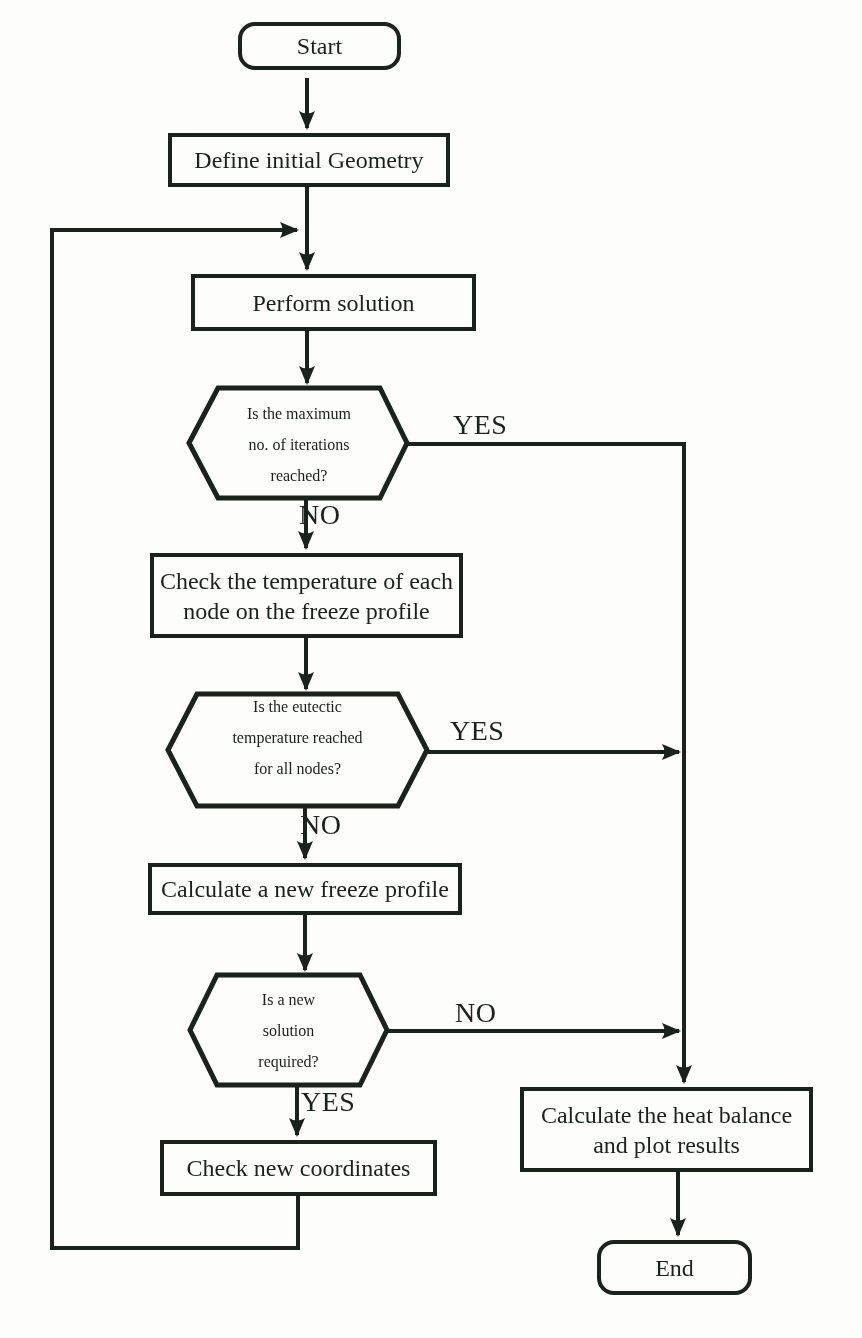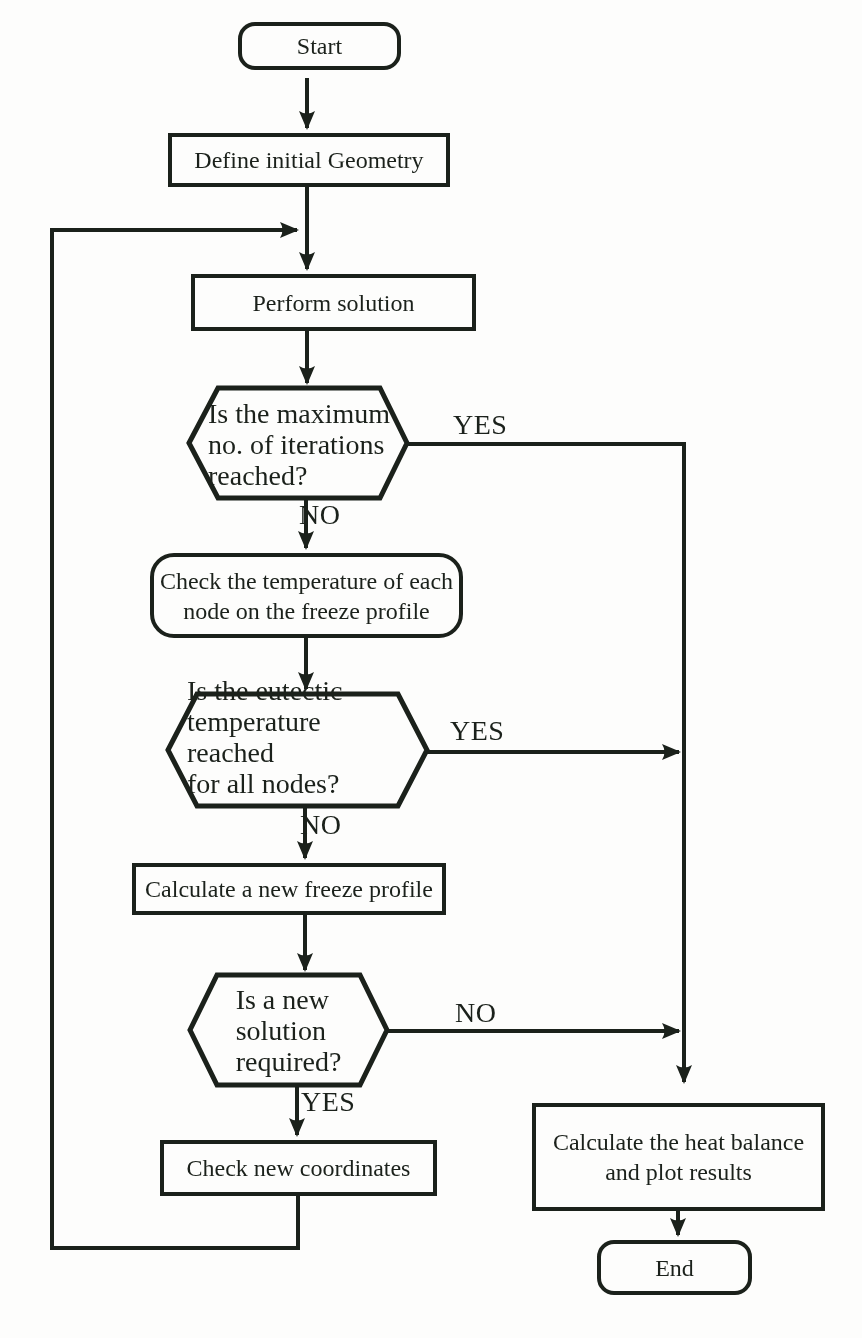--- a/index.html
+++ b/index.html
@@ -34,22 +34,23 @@
     font-size: 24px;
     line-height: 30px;
   }
   .terminator { border-radius: 17px; }
   .hex-label {
     position: absolute;
     box-sizing: border-box;
     display: flex;
     align-items: center;
     justify-content: center;
+    text-align: center;
     white-space: pre-line;
-    font-size: 28px;
+    font-size: 16px;
     line-height: 31px;
     background: transparent;
   }
   .edge-label {
     position: absolute;
     font-size: 28px;
     line-height: 24px;
     letter-spacing: 0.5px;
     background: transparent;
   }
@@ -86,28 +87,28 @@
     <polygon points="168,750 197,694 398,694 427,750 398,806 197,806" fill="#fdfdfc" stroke="#1b211b" stroke-width="5"></polygon>
     <polygon points="190,1030 217,975 360,975 387,1030 360,1085 217,1085" fill="#fdfdfc" stroke="#1b211b" stroke-width="5"></polygon>
   </svg>
 
   <div class="node terminator" style="left:238px; top:22px; width:163px; height:48px;">Start</div>
 
   <div class="node" style="left:168px; top:133px; width:282px; height:54px;">Define initial Geometry</div>
 
   <div class="node" style="left:165px; top:274px; width:285px; height:57px;margin-left:26px;">Perform solution</div>
 
-  <div class="node" style="left:150px; top:553px; width:313px; height:85px;border-radius:24px;">Check the temperature of each
+  <div class="node" style="left:150px; top:553px; width:313px; height:85px;">Check the temperature of each
 node on the freeze profile</div>
 
-  <div class="node" style="left:132px; top:863px; width:314px; height:52px;">Calculate a new freeze profile</div>
+  <div class="node" style="left:148px; top:863px; width:314px; height:52px;">Calculate a new freeze profile</div>
 
   <div class="node" style="left:160px; top:1140px; width:277px; height:56px;">Check new coordinates</div>
 
-  <div class="node" style="left:532px; top:1087px; width:293px; height:108px;margin-top:16px;">Calculate the heat balance
+  <div class="node" style="left:520px; top:1087px; width:293px; height:85px;">Calculate the heat balance
 and plot results</div>
 
   <div class="node terminator" style="left:597px; top:1240px; width:155px; height:55px;">End</div>
 
   <div class="hex-label" style="left:198px; top:394px; width:202px; height:100px;">Is the maximum
 no. of iterations
 reached?</div>
 
   <div class="hex-label" style="left:187px; top:687px; width:221px; height:100px;">Is the eutectic
 temperature reached

